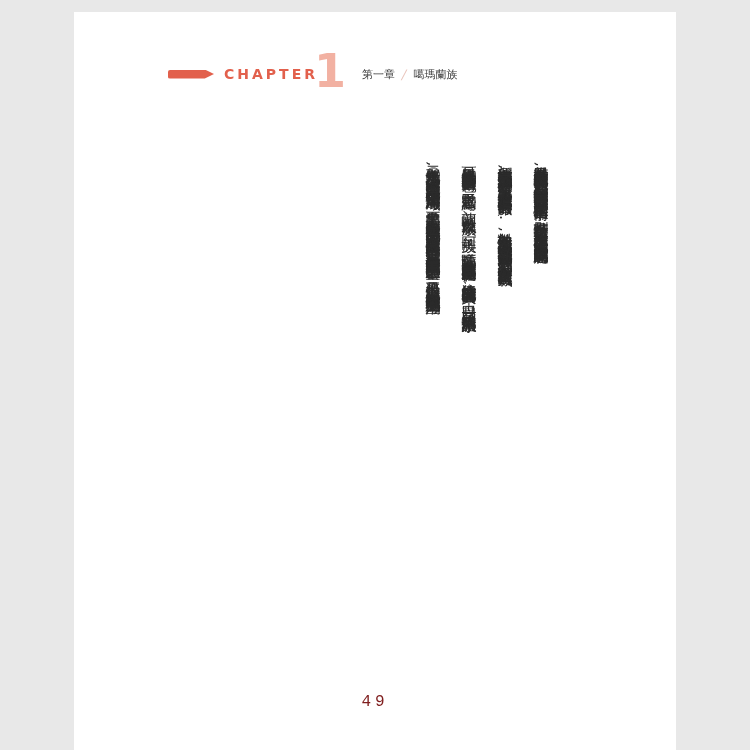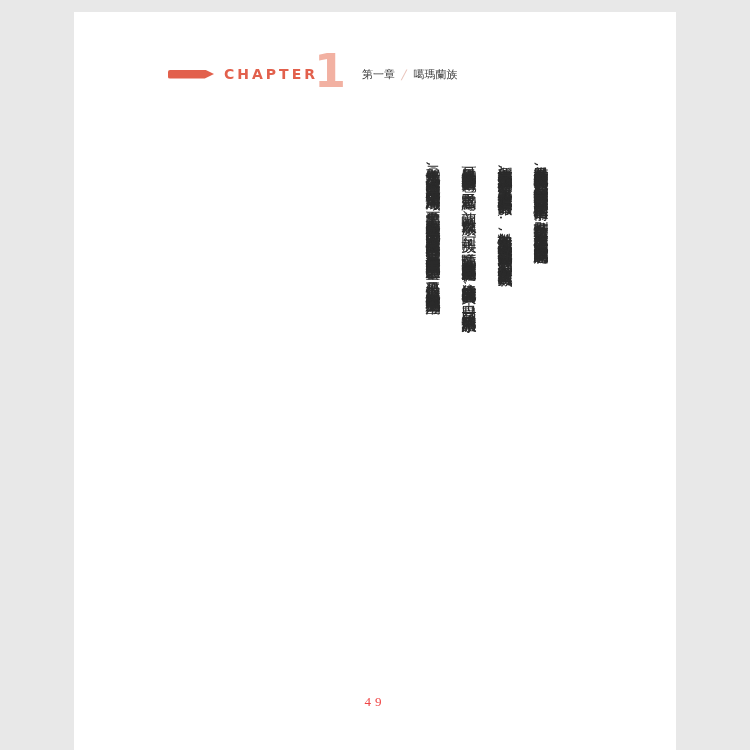--- a/index.html
+++ b/index.html
@@ -61,22 +61,22 @@
     letter-spacing:0.5px;
   }
   .body-text p { margin:0; text-indent:2em; }
 
   
   .page-footer {
     position:absolute; left:0; right:0; top:679px;
     text-align:center;
   }
   .page-number {
-    font-family:Liberation Serif, serif;
-    font-size:13px; letter-spacing:4px; color:#ef4444;
+    font-family:Liberation Mono, monospace;
+    font-size:16px; letter-spacing:4px; color:#7f1d1d;
   }
 </style>
 </head>
 <body>
 
 <div class="page">
 
   <header class="chapter-header">
     <span class="arrow-dash"></span>
     <span class="chapter-en">CHAPTER</span>

